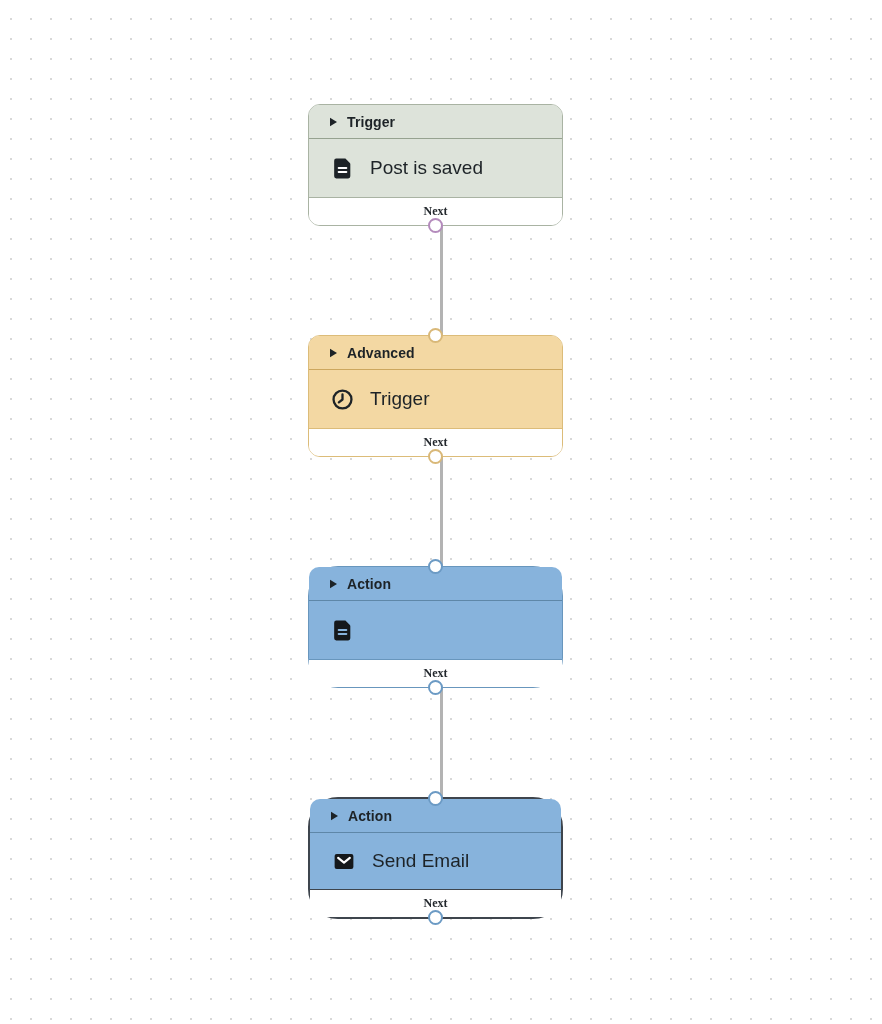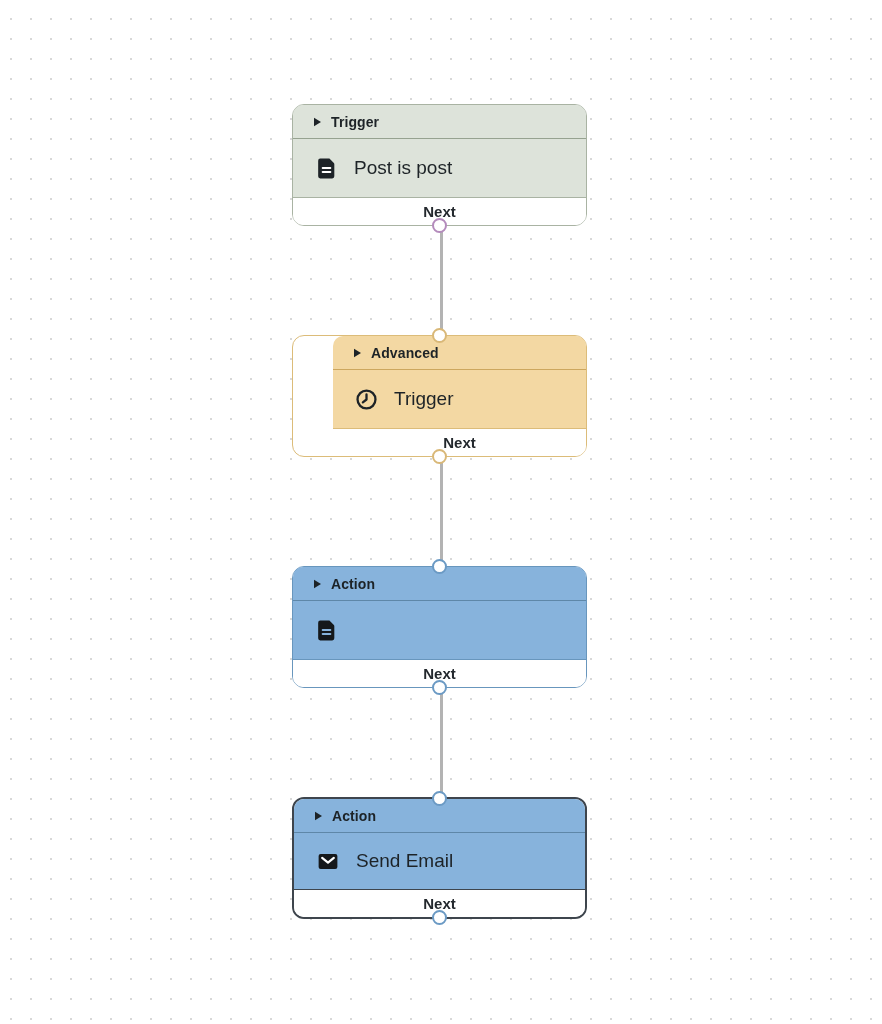--- a/index.html
+++ b/index.html
@@ -12,52 +12,52 @@
     color:#1d2327;
   }
   .canvas{position:absolute;inset:0;}
   
   .edge{position:absolute;left:440px;width:3px;background:#b3b3b3;z-index:0;}
   .edge1{top:226px;height:109px;}
   .edge2{top:457px;height:109px;}
   .edge3{top:688px;height:109px;}
   
   .node{
-    position:absolute;left:292px;width:295px;height:122px;
+    position:absolute;left:308px;width:255px;height:122px;
     border-radius:12px;background:#ffffff;z-index:1;
     display:flex;flex-direction:column;box-sizing:border-box;
     border:1.5px solid transparent;
   }
   .node-header{
     height:33px;flex:0 0 33px;display:flex;align-items:center;gap:9px;
     padding-left:19px;font-size:14px;font-weight:600;letter-spacing:.1px;
     border-top-left-radius:10px;border-top-right-radius:10px;
   }
   .node-body{
     flex:1 1 auto;display:flex;align-items:center;gap:15px;padding-left:21px;
     font-size:19px;font-weight:500;
   }
   .node-footer{
     height:27px;flex:0 0 27px;background:#ffffff;
     display:flex;align-items:center;justify-content:center;
-    font-size:15px;font-weight:600;color:#23282d;
-    border-bottom-left-radius:10px;border-bottom-right-radius:10px;
+    font-size:12px;font-weight:600;color:#23282d;
+    border-bottom-left-radius:10px;border-bottom-right-radius:10px;font-family:Liberation Serif, serif;
   }
   .tri{display:flex;align-items:center;}
   .body-icon{display:flex;align-items:center;}
   
   .n-trigger{border-color:#a9b3a3;}
   .n-trigger .node-header,.n-trigger .node-body{background:#dde3da;}
   .n-trigger .node-header{border-bottom:1px solid #96a290;}
   .n-trigger .node-footer{border-top:1px solid #a9b3a3;}
-  .n-advanced{border-color:#dcbc79;padding-left:40px;}
+  .n-advanced{border-color:#dcbc79;}
   .n-advanced .node-header,.n-advanced .node-body{background:#f3d8a3;}
   .n-advanced .node-header{border-bottom:1px solid #cda75e;}
   .n-advanced .node-footer{border-top:1px solid #dcbc79;}
-  .n-action{border-color:#6896bd;}
+  .n-action{border-color:#6896bd;border-radius:30px;}
   .n-action .node-header,.n-action .node-body{background:#87b3dc;}
   .n-action .node-header{border-bottom:1px solid #5e87a8;}
   .n-action .node-footer{border-top:1px solid #6896bd;}
   .n-selected{border-color:#3e454d;border-width:2px;}
   .n-selected .node-footer{border-top-color:#3e454d;}
   .node1{top:104px;}
   .node2{top:335px;}
   .node3{top:566px;}
   .node4{top:797px;}
   
@@ -91,21 +91,21 @@
       <span>Trigger</span>
     </div>
     <div class="node-body">
       <span class="body-icon">
         <svg width="25" height="25" viewBox="0 0 24 24">
           <path d="M6 2.5 h8.2 c0.4 0 0.8 0.16 1.07 0.44 l3.79 3.79 c0.28 0.28 0.44 0.67 0.44 1.07 V19.5 a2 2 0 0 1 -2 2 H6 a2 2 0 0 1 -2 -2 V4.5 a2 2 0 0 1 2 -2 Z" fill="#1d2327"></path>
           <rect x="7.4" y="10.6" width="9.2" height="1.9" rx="0.9" fill="#ffffff"></rect>
           <rect x="7.4" y="14.3" width="9.2" height="1.9" rx="0.9" fill="#ffffff"></rect>
         </svg>
       </span>
-      <span>Post is post</span>
+      <span>Post is saved</span>
     </div>
     <div class="node-footer">
       <span>Next</span>
     </div>
     <span class="handle bottom h-purple"></span>
   </div>
 
   <div class="node n-advanced node2">
     <div class="node-header">
       <span class="tri">

